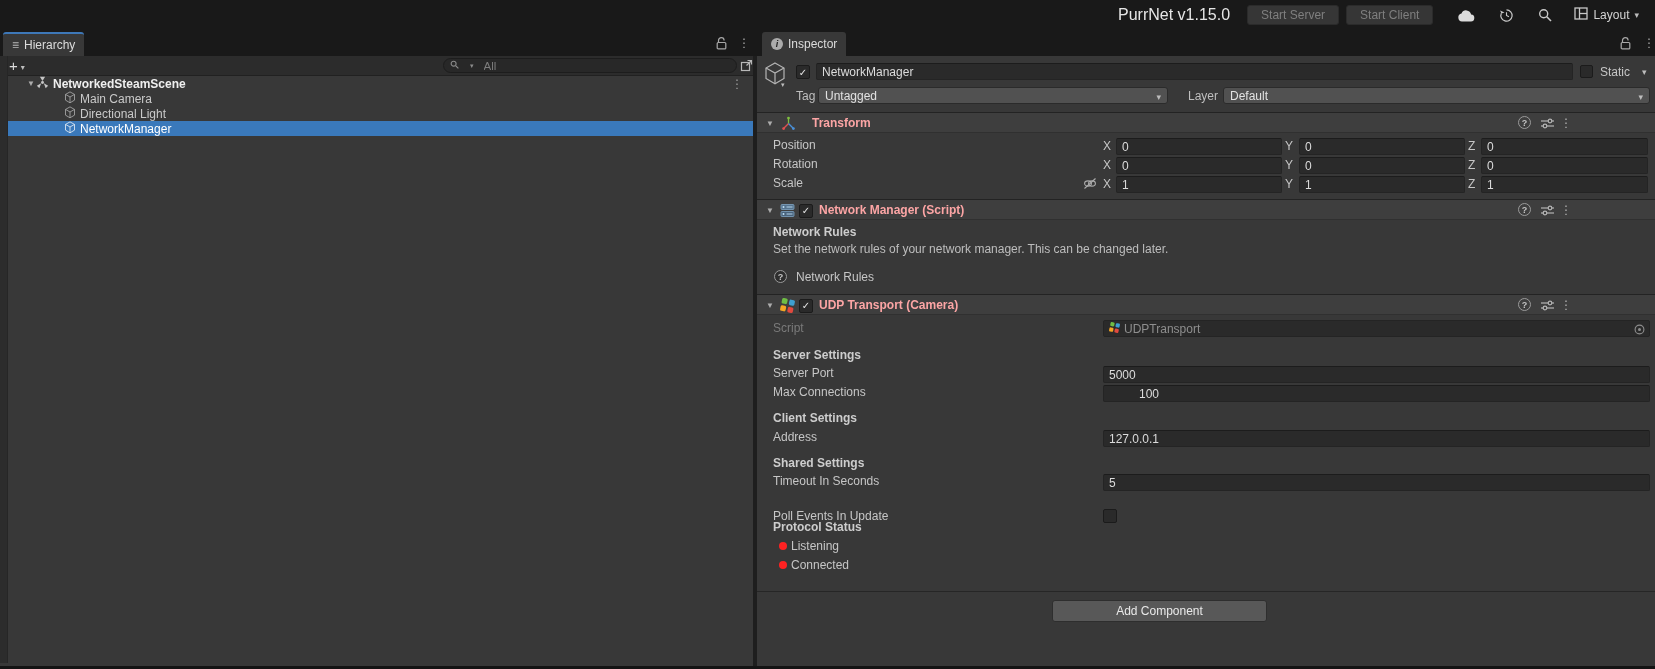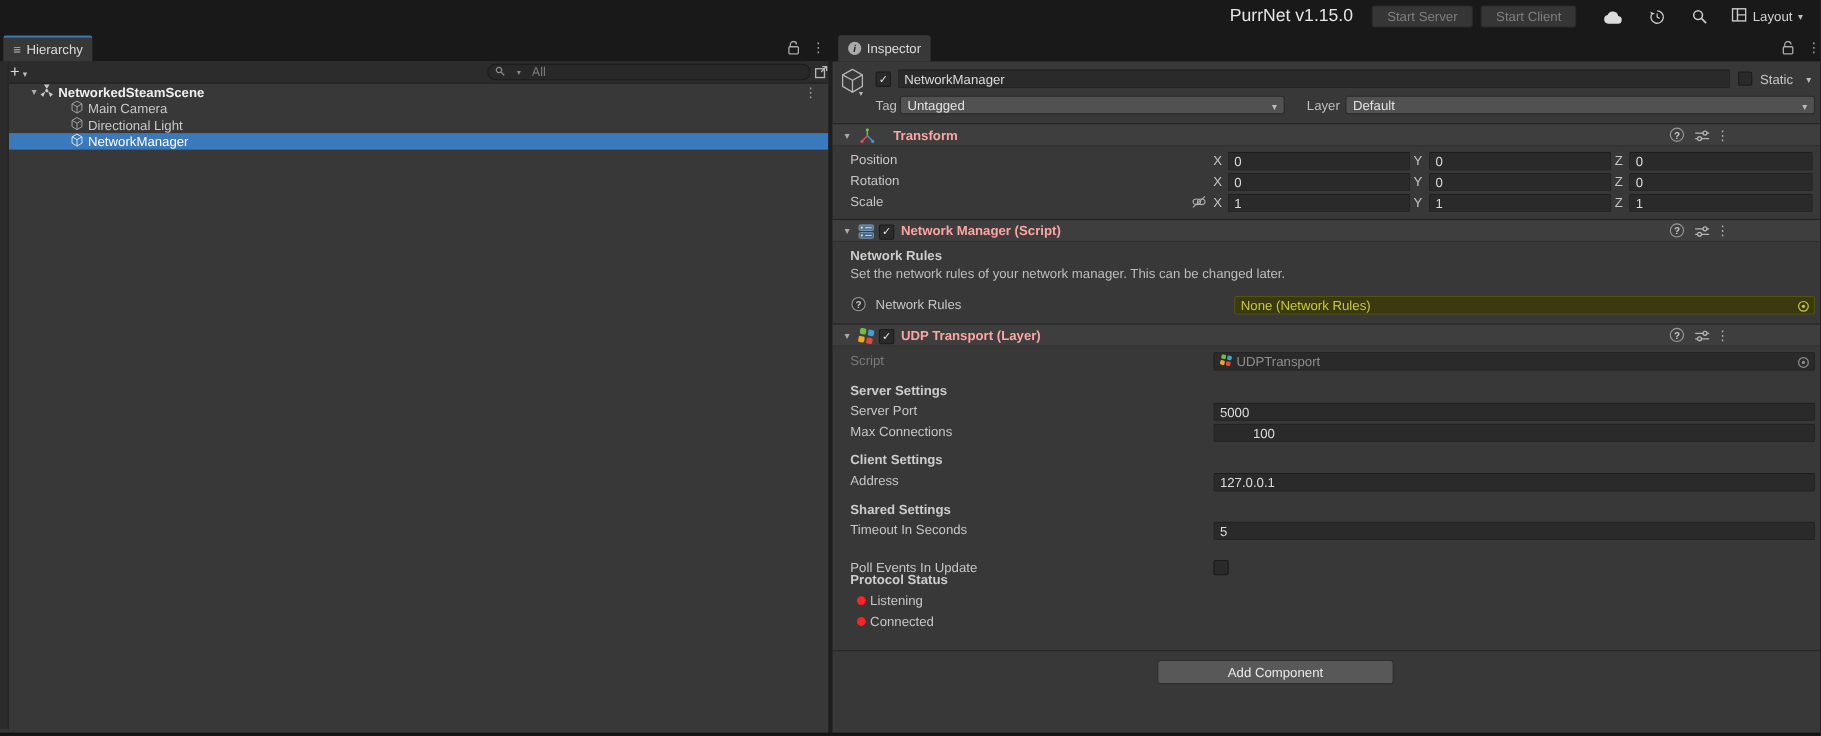--- a/index.html
+++ b/index.html
@@ -332,45 +332,36 @@
       </span>
       <span class="hicon" style="left:803px;top:3px;color:#B5B5B5;">⋮</span>
     </div>
 
     <span class="isec" style="top:169px;">Network Rules</span>
     <span class="idesc" style="top:186px;">Set the network rules of your network manager. This can be changed later.</span>
 
     <div class="irow" style="top:213px;">
       <span class="abs helpq" style="left:17px;top:1px;background:#2E2E2E;">?</span>
       <span class="ilabel" style="left:39px;">Network Rules</span>
-      <div class="objfield" style="left:365px;width:528px;background:#3A390F;border:1px solid #53520F;color:#C9C93C;">
-        <span>None (Network Rules)</span>
-        <span class="abs" style="right:4px;top:3px;">
-          <svg width="11" height="11" viewBox="0 0 11 11">
-              <circle cx="5.5" cy="5.5" r="4.4" fill="none" stroke="#C9C93C" stroke-width="1.1"></circle>
-              <circle cx="5.5" cy="5.5" r="1.5" fill="#C9C93C"></circle>
-            </svg>
-        </span>
-      </div>
     </div>
 
     <div class="comp-header" style="top:238px;">
       <span class="fold abs" style="left:8px;top:6px;">▼</span>
       <span class="abs" style="left:23px;top:3px;">
         <svg width="15" height="15" viewBox="0 0 15 15">
             <g transform="rotate(12 7.5 7.5)">
               <rect x="1" y="1" width="5.6" height="5.6" rx="1.6" fill="#6FBE44"></rect>
               <rect x="8.4" y="1" width="5.6" height="5.6" rx="1.6" fill="#3E9FD0"></rect>
               <rect x="1" y="8.4" width="5.6" height="5.6" rx="1.6" fill="#F5A623"></rect>
               <rect x="8.4" y="8.4" width="5.6" height="5.6" rx="1.6" fill="#E1493E"></rect>
             </g>
           </svg>
       </span>
       <div class="checkbox" style="left:42px;top:3.5px;">✓</div>
-      <span class="comp-title" style="left:62px;">UDP Transport (Layer)</span>
+      <span class="comp-title" style="left:62px;">UDP Transport (Camera)</span>
       <span class="hicon helpq" style="left:761px;">?</span>
       <span class="hicon" style="left:784px;top:5px;">
         <svg width="13" height="11" viewBox="0 0 13 11">
             <line x1="0" y1="3" x2="13" y2="3" stroke="#B5B5B5" stroke-width="1.2"></line>
             <circle cx="9" cy="3" r="1.8" fill="#3E3E3E" stroke="#B5B5B5" stroke-width="1.2"></circle>
             <line x1="0" y1="8" x2="13" y2="8" stroke="#B5B5B5" stroke-width="1.2"></line>
             <circle cx="4" cy="8" r="1.8" fill="#3E3E3E" stroke="#B5B5B5" stroke-width="1.2"></circle>
           </svg>
       </span>
       <span class="hicon" style="left:803px;top:3px;color:#B5B5B5;">⋮</span>

